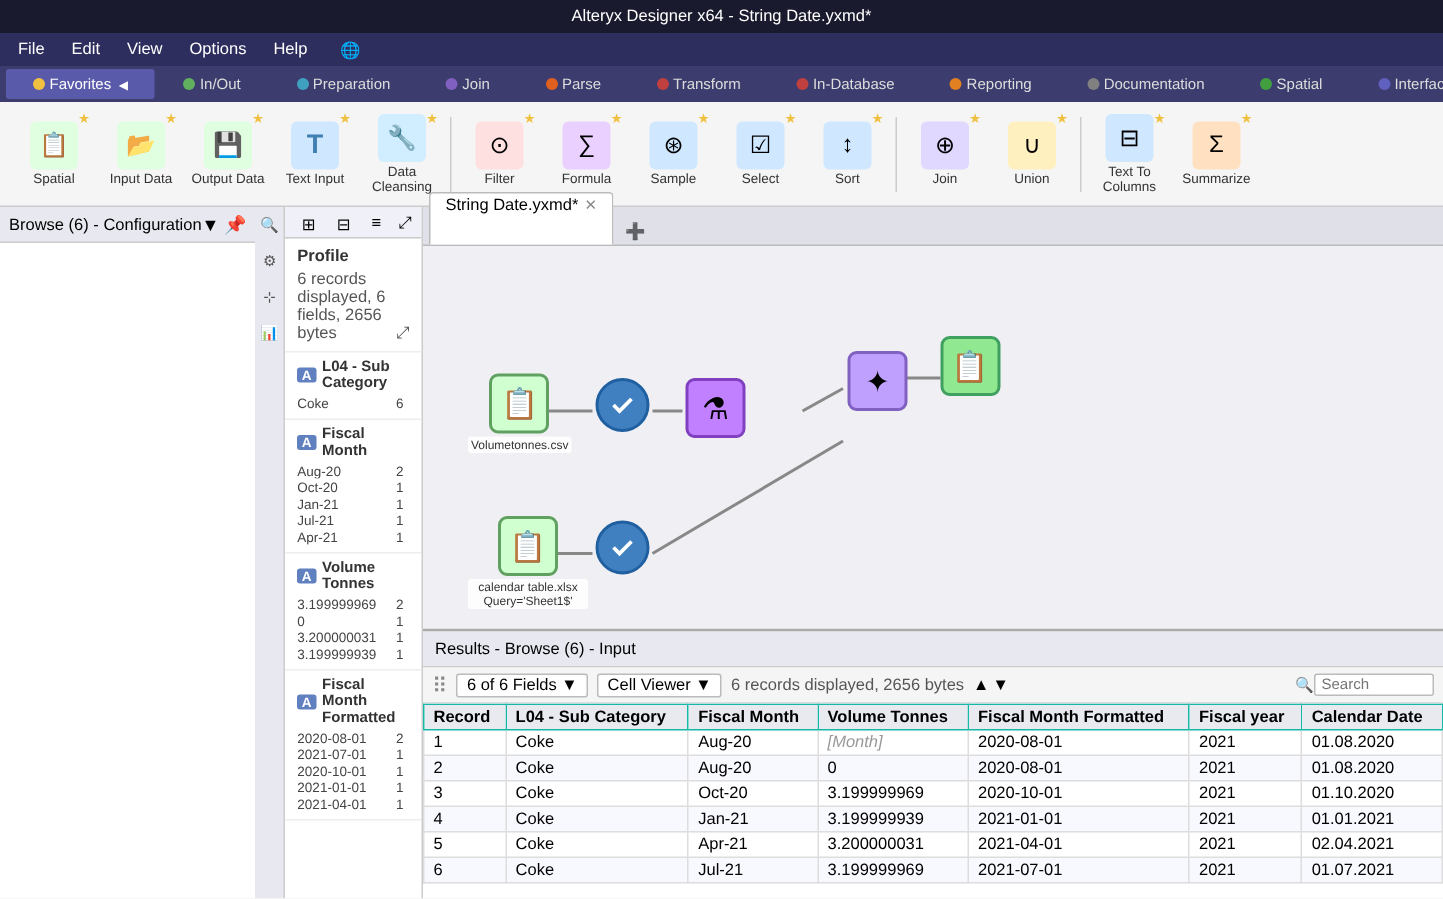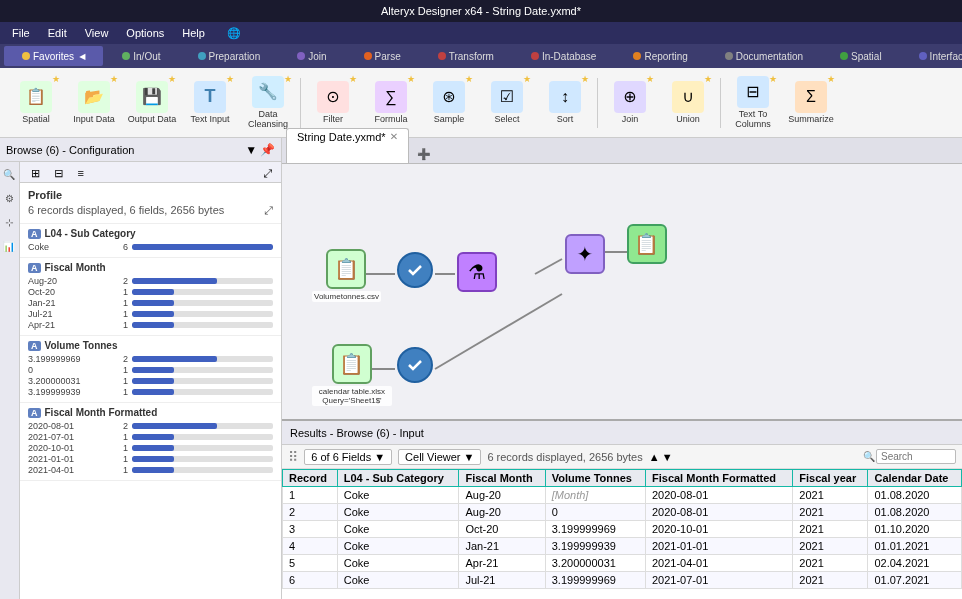--- a/index.html
+++ b/index.html
@@ -114,21 +114,21 @@
       display: flex;
       height: calc(599px - 22px - 22px - 24px - 70px);
     }
 
     
     #leftpanel {
       width: 282px;
       background: #fff;
       border-right: 1px solid #ccc;
       display: flex;
-      flex-direction: column;
+      flex-direction: row;
       height: 100%;
     }
     #leftpanel-header {
       background: #e8e8f0;
       padding: 3px 6px;
       border-bottom: 1px solid #ccc;
       display: flex;
       align-items: center;
       justify-content: space-between;
       height: 24px;

